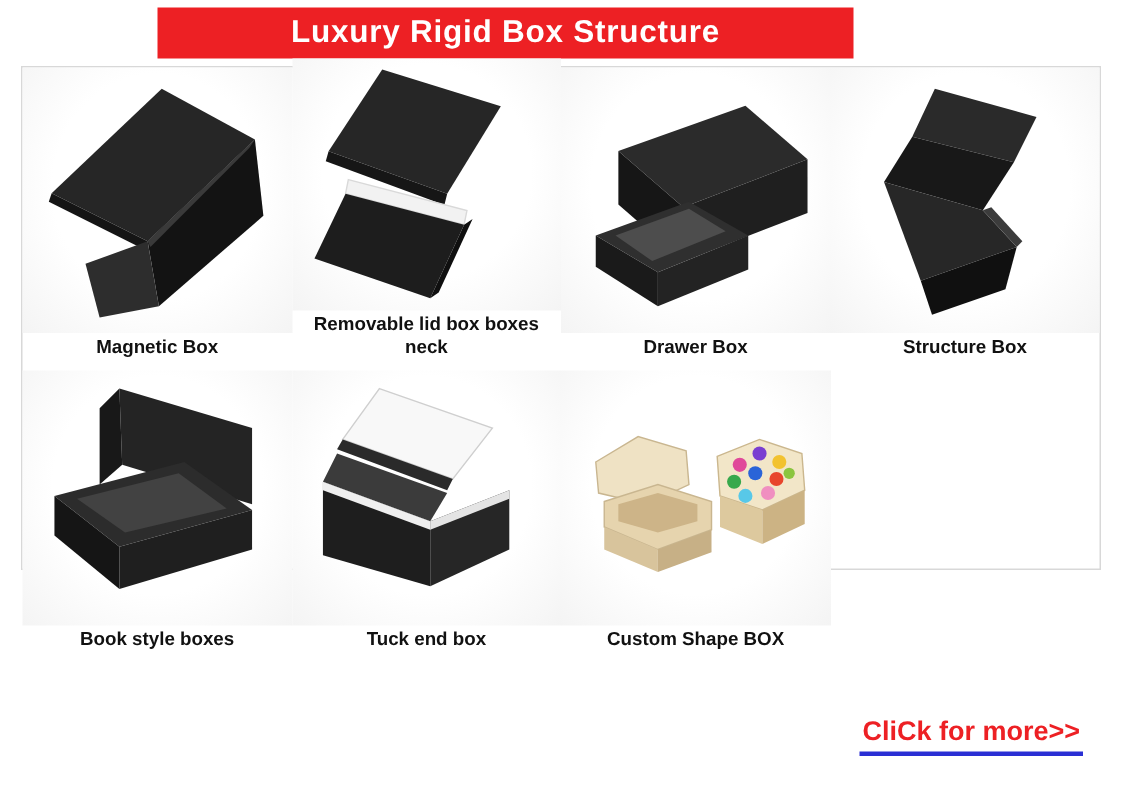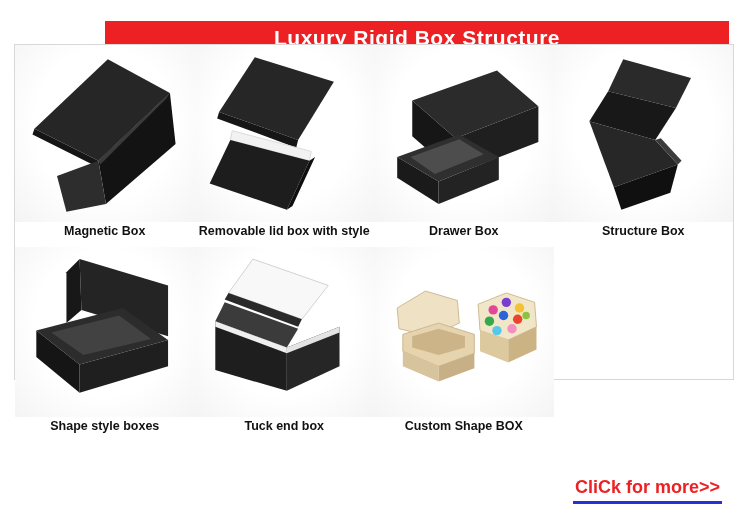--- a/index.html
+++ b/index.html
@@ -4,21 +4,21 @@
 <style>
   html,body{margin:0;padding:0;}
   .page{
     position:relative;
     width:750px;height:528px;
     background:#ffffff;
     font-family:"Liberation Sans", sans-serif;
     overflow:hidden;
   }
   .banner{
-    position:absolute;top:21px;left:105px;width:624px;height:34px;
+    position:absolute;top:5px;left:105px;width:464px;height:34px;
     background:var(--accent,#ed2024);
     color:#ffffff;
     display:flex;align-items:center;justify-content:center;
     font-size:21px;font-weight:bold;letter-spacing:.5px;
   }
   .content{
     position:absolute;top:44px;left:14px;width:720px;height:336px;
     border:1px solid #d8d8d8;
     box-sizing:border-box;
     display:grid;
@@ -76,21 +76,21 @@
     <div class="cell">
       <div class="photo">
         <svg width="160" height="168" viewBox="0 0 170 175">
           <polygon points="54,6 138,32 100,94 16,64" fill="#262626"></polygon>
           <polygon points="16,64 100,94 98,102 14,71" fill="#161616"></polygon>
           <polygon points="30,84 114,106 112,116 28,94" fill="#f2f2f2" stroke="#d9d9d9" stroke-width="1"></polygon>
           <polygon points="28,94 112,116 88,168 6,140" fill="#1d1d1d"></polygon>
           <polygon points="112,116 118,112 94,164 88,168" fill="#0f0f0f"></polygon>
         </svg>
       </div>
-      <div class="label">Removable lid box with style</div>
+      <div class="label">Removable lid box boxes neck</div>
     </div>
 
     <div class="cell">
       <div class="photo">
         <svg width="160" height="168" viewBox="0 0 170 175">
           <polygon points="30,52 120,20 164,58 76,92" fill="#2b2b2b"></polygon>
           <polygon points="76,92 164,58 164,96 76,130" fill="#1f1f1f"></polygon>
           <polygon points="30,52 76,92 76,130 30,90" fill="#161616"></polygon>
           <polygon points="14,112 80,88 122,112 58,138" fill="#2f2f2f"></polygon>
           <polygon points="28,112 80,93 106,109 54,130" fill="#4d4d4d"></polygon>
@@ -118,21 +118,21 @@
       <div class="photo">
         <svg width="160" height="170" viewBox="0 0 170 175">
           <polygon points="58,10 152,38 152,92 60,64" fill="#242424"></polygon>
           <polygon points="44,24 58,10 60,64 44,78" fill="#181818"></polygon>
           <polygon points="12,86 104,62 152,96 58,122" fill="#2c2c2c"></polygon>
           <polygon points="28,88 100,70 134,95 62,112" fill="#424242"></polygon>
           <polygon points="12,86 58,122 58,152 12,114" fill="#151515"></polygon>
           <polygon points="58,122 152,96 152,124 58,152" fill="#1f1f1f"></polygon>
         </svg>
       </div>
-      <div class="label">Shape style boxes</div>
+      <div class="label">Book style boxes</div>
     </div>
 
     <div class="cell">
       <div class="photo">
         <svg width="160" height="170" viewBox="0 0 170 175">
           <polygon points="52,10 132,38 104,74 26,46" fill="#f8f8f8" stroke="#cfcfcf" stroke-width="1"></polygon>
           <polygon points="26,46 104,74 100,82 22,53" fill="#2a2a2a"></polygon>
           <polygon points="22,56 100,84 88,104 12,76" fill="#3b3b3b"></polygon>
           <polygon points="12,76 88,104 88,150 12,128" fill="#1e1e1e"></polygon>
           <polygon points="88,104 144,82 144,124 88,150" fill="#262626"></polygon>

